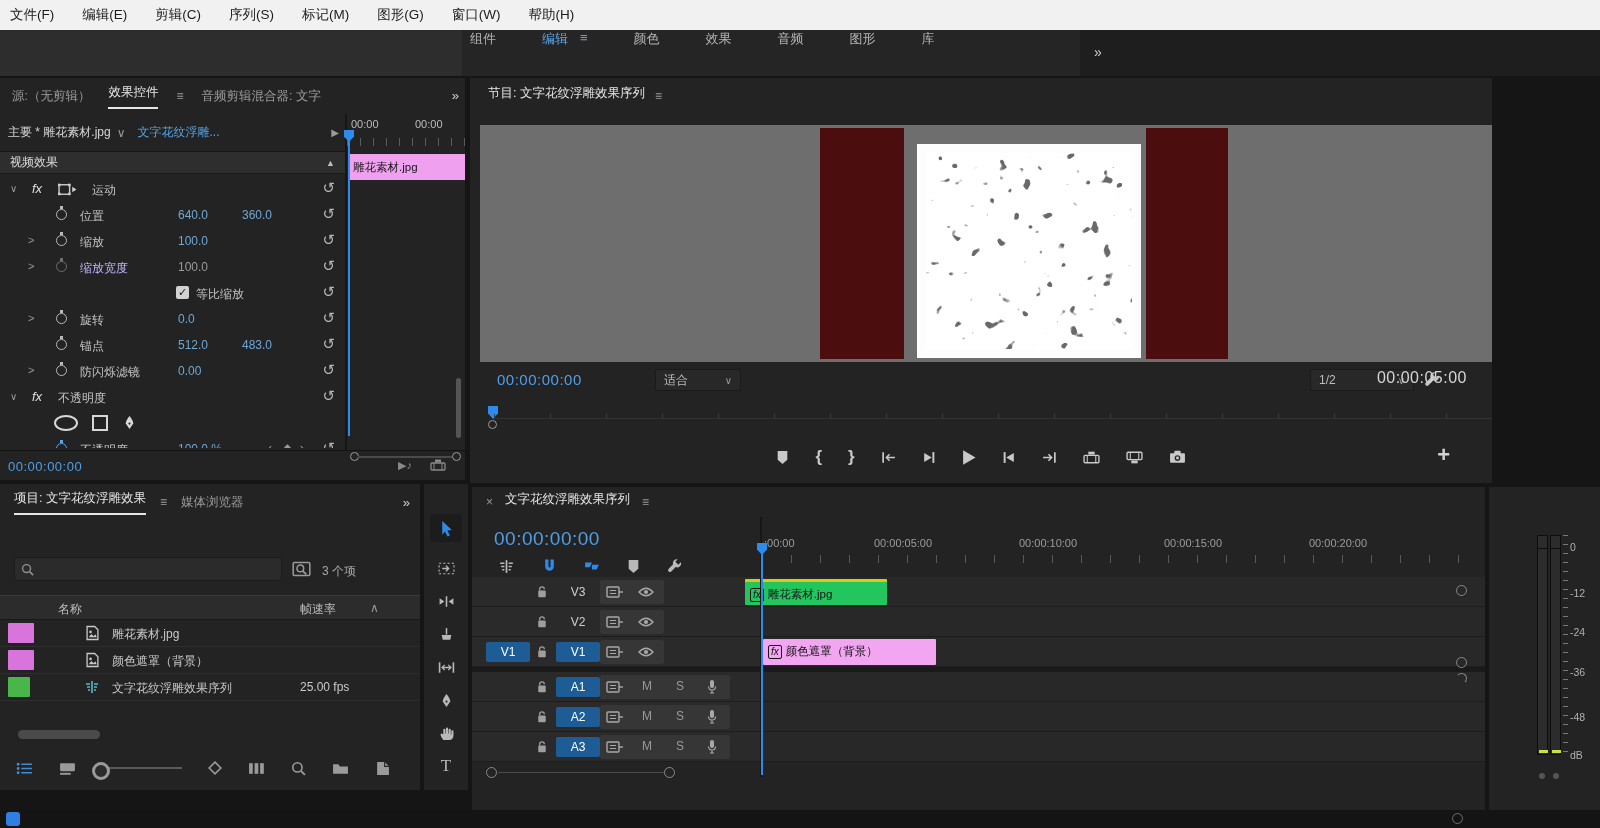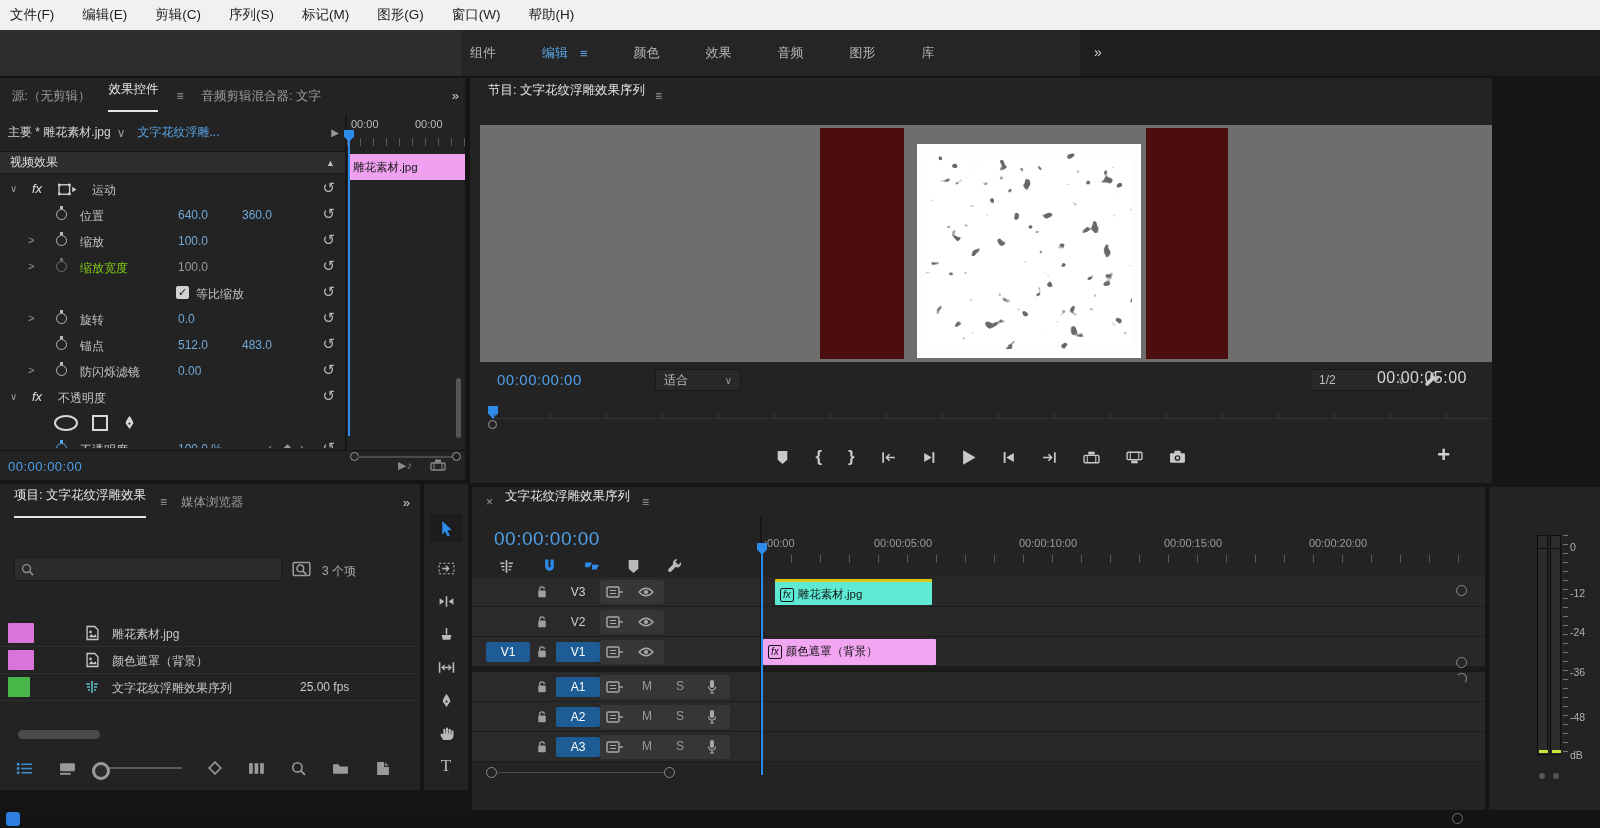--- a/index.html
+++ b/index.html
@@ -10,44 +10,44 @@
   .panel{position:absolute;background:#232323;overflow:hidden;}
   svg.ic{display:inline-block;vertical-align:middle;fill:currentColor;}
   
   .menubar{position:absolute;left:0;top:0;width:1600px;height:30px;background:#f1f1f1;color:#1b1b1b;
            display:flex;align-items:center;gap:28px;padding-left:10px;font-size:13.5px;}
   .menubar span{cursor:default;}
   
   .wsbar{position:absolute;left:0;top:30px;width:1600px;height:46px;background:#252525;}
   .wsbar .leftblock{position:absolute;left:0;top:0;width:462px;height:46px;background:#2d2d2d;}
   .wsbar .rightblock{position:absolute;left:1080px;top:0;width:520px;height:46px;background:#1e1e1e;}
-  .wstabs{position:absolute;left:470px;top:0;height:46px;display:flex;align-items:center;gap:46px;font-size:13px;color:#b4b4b4;}
+  .wstabs{position:absolute;left:470px;top:0;height:46px;display:flex;gap:46px;font-size:13px;color:#b4b4b4;}
   .wstab.active{color:#58a6e8;}
   .wsmenu{color:#58a6e8;font-size:13px;margin-left:-34px;}
   .wsoverflow{position:absolute;left:1094px;top:14px;color:#cfcfcf;font-size:14px;}
   
   .ptab{font-size:12.5px;color:#9c9c9c;white-space:nowrap;}
-  .ptab.active{color:#e6e6e6;border-bottom:2px solid #e6e6e6;padding-bottom:12px;}
+  .ptab.active{color:#e6e6e6;border-bottom:2px solid #e6e6e6;padding-bottom:6px;}
   .tmenu{color:#9c9c9c;font-size:12px;}
   
   .fxpanel{left:0;top:78px;width:465px;height:402px;}
   .fxtabs{position:absolute;left:0;top:0;width:465px;height:36px;display:flex;align-items:center;gap:18px;padding-left:12px;overflow:hidden;}
   .fxoverflow{position:absolute;right:6px;top:10px;color:#cfcfcf;font-size:13px;background:#232323;padding-left:4px;}
   .fxheader{position:absolute;left:0;top:36px;width:345px;height:38px;border-bottom:1px solid #171717;display:flex;align-items:center;}
   .ecdivider{position:absolute;left:345px;top:36px;width:2px;height:336px;background:#161616;}
   .ecsection{position:absolute;left:0;top:74px;width:345px;height:22px;background:#2e2e2e;border-bottom:1px solid #1b1b1b;
              display:flex;align-items:center;padding:0 10px;color:#dedede;text-align:right;}
   .ecrow{position:absolute;left:0;width:345px;height:26px;}
   .ecrow .chev{position:absolute;left:28px;top:6px;color:#9a9a9a;font-size:11px;}
   .sw{position:absolute;left:56px;top:7px;width:11px;height:11px;border:1.5px solid #b9b9b9;border-radius:50%;}
   .sw::before{content:"";position:absolute;left:3px;top:-4px;width:3px;height:3px;background:#b9b9b9;}
   .sw.dim{border-color:#6f6f6f;} .sw.dim::before{background:#6f6f6f;}
   .sw.blue{border-color:#58a6e8;} .sw.blue::before{background:#58a6e8;}
   .eclabel{position:absolute;left:80px;top:6px;color:#c4c4c4;}
-  .eclabel.dim{color:#84cc16;}
+  .eclabel.dim{color:#c4b5fd;}
   .ecval{position:absolute;top:6px;color:#6fa8d6;cursor:ew-resize;}
   .ecval.v1{left:178px;} .ecval.v2{left:242px;}
   .ecval.dim{color:#9a9a9a;cursor:default;}
   .ecreset{position:absolute;right:10px;top:3px;color:#b5b5b5;font-size:15px;}
   .fxbadge{font-style:italic;color:#e0e0e0;font-size:13px;}
   .checkbox{position:absolute;left:176px;top:6px;width:13px;height:13px;background:#d2d2d2;border-radius:2px;
             color:#161616;font-size:11px;line-height:13px;text-align:center;font-weight:bold;}
   .fxminiruler{position:absolute;left:347px;top:40px;width:118px;height:30px;color:#bdbdbd;font-size:11px;}
   .fxminiruler .ticks{position:absolute;left:0;top:20px;width:118px;height:8px;
       background:repeating-linear-gradient(to right,#5a5a5a 0 1px,transparent 1px 13px);}
@@ -559,20 +559,25 @@
       <div class="searchbox">
         <svg class="ic" width="13" height="13" style="color:#8f8f8f">
             <use href="#i-mag"></use>
           </svg>
       </div>
       <svg class="ic" style="position:absolute;left:292px;top:6px;color:#9a9a9a" width="19" height="16">
           <use href="#i-boxmag"></use>
         </svg>
       <span style="position:absolute;left:322px;top:8px;color:#a8a8a8">3 个项</span>
     </div>
+    <div class="projhdr">
+      <span style="position:absolute;left:58px;top:5px">名称</span>
+      <span style="position:absolute;left:300px;top:5px">帧速率</span>
+      <span style="position:absolute;left:370px;top:5px;color:#9a9a9a">∧</span>
+    </div>
 
     <div class="projrow" style="top:136px">
       <span class="swatch" style="background: rgb(217, 116, 220);"></span>
       <svg class="ic" style="position:absolute;left:86px;top:5px;color:#c9c9c9" width="13" height="16">
           <use href="#i-imgfile"></use>
         </svg>
       <span class="projname">雕花素材.jpg</span>
       <span class="projrate"></span>
     </div>
     <div class="projrow" style="top:163px">
@@ -697,21 +702,21 @@
       <svg class="ic tlock" width="12" height="14">
           <use href="#i-lock"></use>
         </svg>
       <span class="tname">V3</span>
       <svg class="ic ticon" style="left:134px;top:9px" width="18" height="12">
           <use href="#i-sync"></use>
         </svg>
       <svg class="ic ticon" style="left:166px;top:10px" width="16" height="10">
           <use href="#i-eye"></use>
         </svg>
-      <div class="clip" style="left:303px;width:157px;background:#5eead4;border-top:3px solid #d8ca12">
+      <div class="clip" style="left:273px;width:142px;background:#22c55e;border-top:3px solid #d8ca12">
         <span class="cfx">fx</span><span>雕花素材.jpg</span>
       </div>
     </div>
 
     <div class="trackrow" style="top:120px">
       <div class="content"></div>
       <div class="cellblock" style="left:128px;width:64px"></div>
       <svg class="ic tlock" width="12" height="14">
           <use href="#i-lock"></use>
         </svg>

